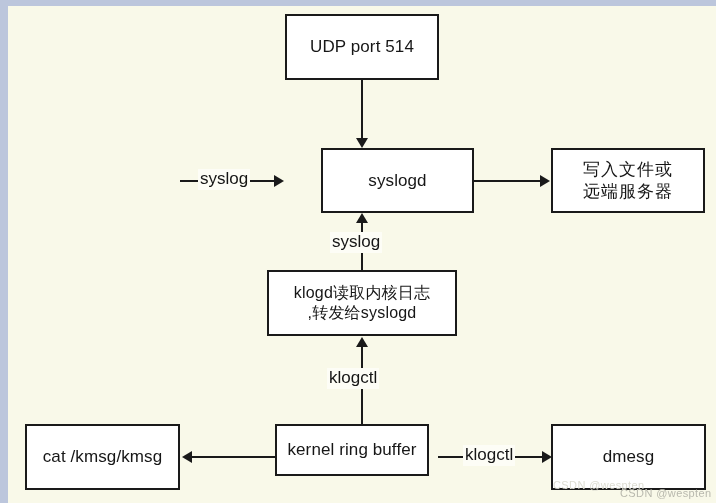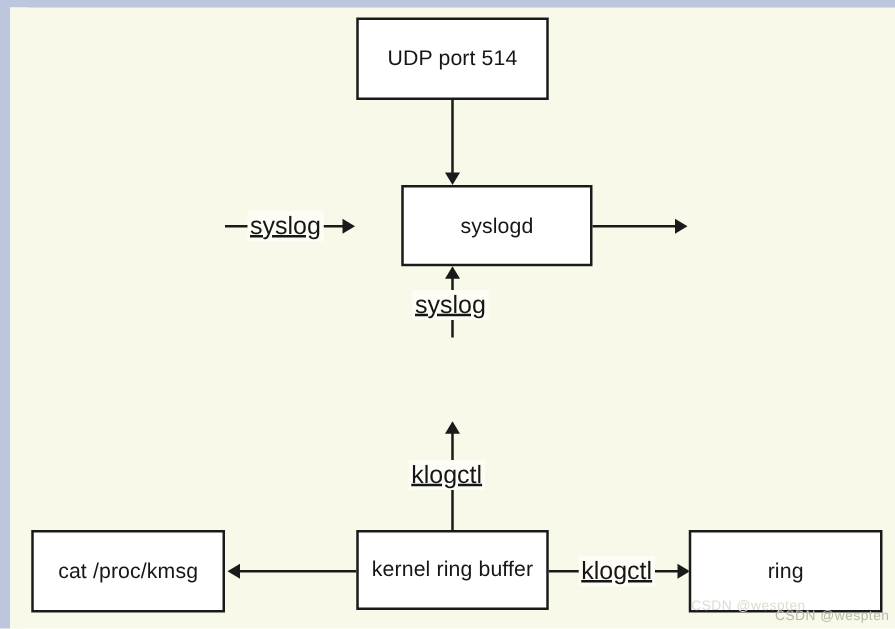--- a/index.html
+++ b/index.html
@@ -94,26 +94,25 @@
     border-top: 6px solid transparent;
     border-bottom: 6px solid transparent;
     border-right: 10px solid #1a1a1a;
   }
 
   
   .edge-label {
     position: absolute;
     background: #fdfdf6;
     color: #161616;
-    font-size: 20px;
+    font-size: 17px;
     line-height: 1.1;
     padding: 1px 2px;
     white-space: nowrap;
     z-index: 4;
-    text-decoration: underline;
   }
 
   .watermark {
     position: absolute;
     font-size: 11px;
     color: #b9b9ae;
     letter-spacing: 0.4px;
     z-index: 6;
     white-space: nowrap;
   }
@@ -158,32 +157,40 @@
 
   <div class="node node-en" style="left:285px; top:14px; width:154px; height:66px;">
     <span class="label">UDP port 514</span>
   </div>
 
 
   <div class="node node-en" style="left:285px; top:148px; width:153px; height:65px;margin-left:36px;">
     <span class="label">syslogd</span>
   </div>
 
-
+  <div class="node node-cn" style="left:551px; top:148px; width:154px; height:65px;">
+    <span class="label">写入文件或
+远端服务器</span>
+  </div>
+
+  <div class="node node-mixed" style="left:267px; top:270px; width:190px; height:66px;">
+    <span class="label">klogd读取内核日志
+,转发给syslogd</span>
+  </div>
 
   <div class="node node-en" style="left:25px; top:424px; width:155px; height:66px;">
-    <span class="label">cat /proc/kmsg</span>
-  </div>
-
-  <div class="node node-en" style="left:285px; top:424px; width:154px; height:64px;">
+    <span class="label">cat /kmsg/kmsg</span>
+  </div>
+
+  <div class="node node-en" style="left:275px; top:424px; width:154px; height:52px;">
     <span class="label">kernel ring buffer</span>
   </div>
 
   <div class="node node-en" style="left:551px; top:424px; width:155px; height:66px;">
-    <span class="label">ring</span>
+    <span class="label">dmesg</span>
   </div>
 
   <div class="edge-label" style="left:198px; top:169px;">syslog</div>
 
   <div class="edge-label" style="left:330px; top:232px;">syslog</div>
 
   <div class="edge-label" style="left:327px; top:368px;">klogctl</div>
 
   <div class="edge-label" style="left:463px; top:445px;">klogctl</div>
 

